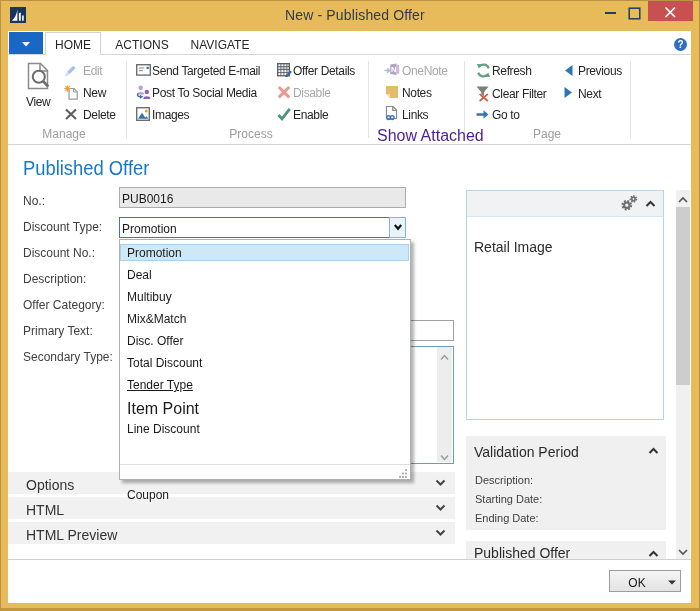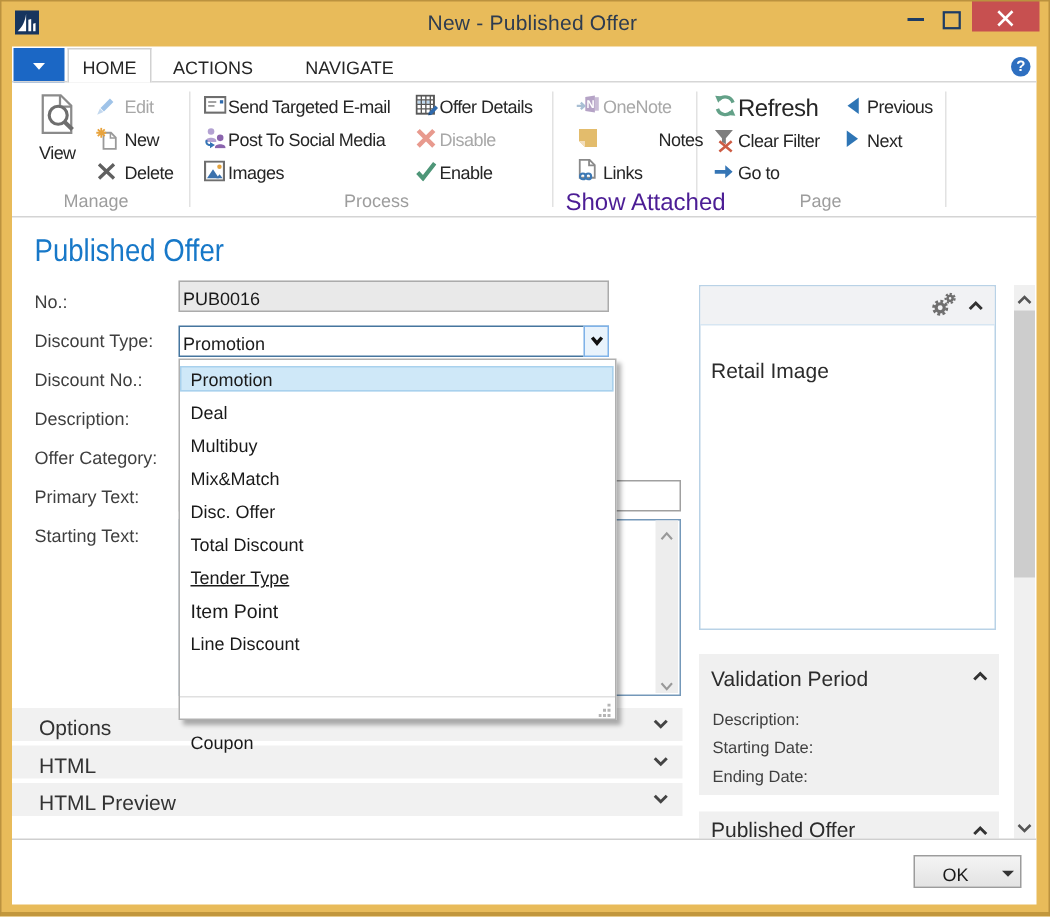--- a/index.html
+++ b/index.html
@@ -37,21 +37,21 @@
 
 <div class="abs" style="left:9px; top:32px; width:34px; height:23px; background:#1b67c5;">
   <svg width="34" height="23" viewBox="0 0 34 23">
       <path d="M13 10 L21 10 L17 14.5 Z" fill="#fff"></path>
     </svg>
 </div>
 <div class="abs" style="left:8px; top:54px; width:683px; height:1px; background:#d6d6d6;"></div>
 <div class="abs" style="left:45px; top:32px; width:56px; height:23px; background:#fff; border:1px solid #d1d1d1; border-bottom:none;"></div>
 <div class="abs txt" style="left:45px; top:38px; width:56px; text-align:center; font-size:12px; color:#262626;">HOME</div>
 <div class="abs txt" style="left:101px; top:38px; width:82px; text-align:center; font-size:12px; color:#262626;">ACTIONS</div>
-<div class="abs txt" style="left:196px; top:38px; width:74px; text-align:center; font-size:12px; color:#262626;">NAVIGATE</div>
+<div class="abs txt" style="left:183px; top:38px; width:74px; text-align:center; font-size:12px; color:#262626;">NAVIGATE</div>
 <div class="abs" style="left:674px; top:38px; width:13px; height:13px; border-radius:50%; background:#2e6fc0; color:#fff; font-size:10px; font-weight:bold; text-align:center; line-height:13px;">?</div>
 
 <div class="abs" style="left:8px; top:144px; width:683px; height:1px; background:#d4d4d4;"></div>
 
 <div class="abs" style="left:126px; top:61px; width:1px; height:77px; background:#e2e2e2;"></div>
 <div class="abs" style="left:368px; top:61px; width:1px; height:77px; background:#e2e2e2;"></div>
 <div class="abs" style="left:464px; top:61px; width:1px; height:77px; background:#e2e2e2;"></div>
 <div class="abs" style="left:630px; top:61px; width:1px; height:77px; background:#e2e2e2;"></div>
 
 <div class="abs txt" style="left:24px; top:127px; width:80px; text-align:center; font-size:12px; color:#9d9d9d;">Manage</div>
@@ -162,41 +162,41 @@
   </svg>
 </div>
 <div class="abs txt" style="left:402px; top:64px; font-size:12px; letter-spacing:-0.35px; color:#a8a8a8;">OneNote</div>
 
 <div class="abs" style="left:385px; top:85px;">
   <svg width="14" height="14" viewBox="0 0 14 14">
       <path d="M1 1 L13 1 L13 13 L5 13 L1 9 Z" fill="#e3bc6c"></path>
       <path d="M1 9 L5 9 L5 13 Z" fill="#f3debc"></path>
     </svg>
 </div>
-<div class="abs txt" style="left:402px; top:86px; font-size:12px; letter-spacing:-0.35px; color:#262626;margin-left:37px;">Notes</div>
+<div class="abs txt" style="left:402px; top:86px; font-size:12px; letter-spacing:-0.35px; color:#262626;">Notes</div>
 
 <div class="abs" style="left:385px; top:106px;">
   <svg width="14" height="15" viewBox="0 0 14 15">
     <path d="M1.5 0.5 L8 0.5 L11.5 4 L11.5 12.5 L1.5 12.5 Z" fill="#fff" stroke="#8a8a8a" stroke-width="1.2"></path>
     <path d="M7.7 0.5 L7.7 4.3 L11.5 4.3" fill="none" stroke="#8a8a8a" stroke-width="1.2"></path>
     <circle cx="3.6" cy="11.6" r="1.9" fill="none" stroke="#3c78b4" stroke-width="1.4"></circle>
     <circle cx="7.2" cy="11.6" r="1.9" fill="none" stroke="#3c78b4" stroke-width="1.4"></circle>
   </svg>
 </div>
 <div class="abs txt" style="left:402px; top:108px; font-size:12px; letter-spacing:-0.35px; color:#262626;">Links</div>
 
 <div class="abs" style="left:476px; top:63px;">
   <svg width="15" height="15" viewBox="0 0 15 15">
     <path d="M12.7 5.4 A5.5 5.5 0 0 0 3.4 3.4" fill="none" stroke="#63a188" stroke-width="2.3"></path>
     <path d="M0.8 0.9 L6.2 1.3 L2.8 5.5 Z" fill="#63a188"></path>
     <path d="M2.3 9.6 A5.5 5.5 0 0 0 11.6 11.6" fill="none" stroke="#63a188" stroke-width="2.3"></path>
     <path d="M14.2 14.1 L8.8 13.7 L12.2 9.5 Z" fill="#63a188"></path>
   </svg>
 </div>
-<div class="abs txt" style="left:492px; top:64px; font-size:16px; letter-spacing:-0.35px; color:#262626;">Refresh</div>
+<div class="abs txt" style="left:492px; top:64px; font-size:12px; letter-spacing:-0.35px; color:#262626;">Refresh</div>
 
 <div class="abs" style="left:476px; top:86px;">
   <svg width="15" height="16" viewBox="0 0 15 16">
     <path d="M0.6 0.6 L12.6 0.6 L7.9 6.2 L7.9 10.2 L5.3 8.6 L5.3 6.2 Z" fill="#7e7e7e"></path>
     <path d="M3.6 8.2 L11.8 15 M11.8 8.2 L3.6 15" stroke="#cd5c44" stroke-width="1.7" fill="none"></path>
   </svg>
 </div>
 <div class="abs txt" style="left:492px; top:87px; font-size:12px; letter-spacing:-0.35px; color:#262626;">Clear Filter</div>
 
 <div class="abs" style="left:476px; top:108px;">
@@ -222,21 +222,21 @@
 <div class="abs txt" style="left:578px; top:87px; font-size:12px; letter-spacing:-0.35px; color:#262626;">Next</div>
 
 <div class="abs txt" style="left:23px; top:156px; font-size:21px; color:#1778c8; transform:scaleX(0.875); transform-origin:0 0;">Published Offer</div>
 
 <div class="abs txt" style="left:23px; top:194px; font-size:12px; color:#3f3f3f;">No.:</div>
 <div class="abs txt" style="left:23px; top:220px; font-size:12px; color:#3f3f3f;">Discount Type:</div>
 <div class="abs txt" style="left:23px; top:246px; font-size:12px; color:#3f3f3f;">Discount No.:</div>
 <div class="abs txt" style="left:23px; top:272px; font-size:12px; color:#3f3f3f;">Description:</div>
 <div class="abs txt" style="left:23px; top:298px; font-size:12px; color:#3f3f3f;">Offer Category:</div>
 <div class="abs txt" style="left:23px; top:324px; font-size:12px; color:#3f3f3f;">Primary Text:</div>
-<div class="abs txt" style="left:23px; top:350px; font-size:12px; color:#3f3f3f;">Starting Text:</div>
+<div class="abs txt" style="left:23px; top:350px; font-size:12px; color:#3f3f3f;">Secondary Type:</div>
 
 <div class="abs" style="left:119px; top:187px; width:287px; height:21px; background:#e9e9e9; border:1px solid #ababab;"></div>
 <div class="abs txt" style="left:122px; top:192px; font-size:12px; color:#1a1a1a;">PUB0016</div>
 
 <div class="abs" style="left:119px; top:217px; width:287px; height:21px; background:#fff; border:1px solid #45759e;"></div>
 <div class="abs txt" style="left:122px; top:222px; font-size:12px; color:#1a1a1a;">Promotion</div>
 <div class="abs" style="left:389px; top:217px; width:17px; height:21px; background:#e9f3fc; border:1px solid #7fb2e8;"></div>
 <div class="abs" style="left:394px; top:224px;">
   <svg width="8" height="7" viewBox="0 0 8 7">
       <path d="M0.8 1 L4 4.8 L7.2 1" fill="none" stroke="#111" stroke-width="2.3"></path>
@@ -345,21 +345,21 @@
 
 <div class="abs" style="left:119px; top:239px; width:292px; height:241px; background:#fff; border:1px solid #b0b0b0; box-shadow:3px 3px 3px rgba(0,0,0,0.30);"></div>
 <div class="abs" style="left:120px; top:244px; width:289px; height:17px; background:#cfe8f8; border:1px solid #a9d1ed;"></div>
 <div class="abs txt" style="left:127px; top:246px; font-size:12px; color:#1a1a1a;">Promotion</div>
 <div class="abs txt" style="left:127px; top:268px; font-size:12px; color:#1a1a1a;">Deal</div>
 <div class="abs txt" style="left:127px; top:290px; font-size:12px; color:#1a1a1a;">Multibuy</div>
 <div class="abs txt" style="left:127px; top:312px; font-size:12px; color:#1a1a1a;">Mix&amp;Match</div>
 <div class="abs txt" style="left:127px; top:334px; font-size:12px; color:#1a1a1a;">Disc. Offer</div>
 <div class="abs txt" style="left:127px; top:356px; font-size:12px; color:#1a1a1a;">Total Discount</div>
 <div class="abs txt" style="left:127px; top:378px; font-size:12px; color:#1a1a1a;text-decoration:underline;">Tender Type</div>
-<div class="abs txt" style="left:127px; top:400px; font-size:13px; color:#1a1a1a;">Item Point</div>
+<div class="abs txt" style="left:127px; top:400px; font-size:16px; color:#1a1a1a;">Item Point</div>
 <div class="abs txt" style="left:127px; top:422px; font-size:12px; color:#1a1a1a;">Line Discount</div>
 <div class="abs txt" style="left:127px; top:444px; font-size:12px; color:#1a1a1a;margin-top:44px;">Coupon</div>
 <div class="abs" style="left:120px; top:464px; width:290px; height:1px; background:#e0e0e0;"></div>
 <div class="abs" style="left:399px; top:469px;">
   <svg width="9" height="9" viewBox="0 0 9 9">
     <g fill="#b5b5b5">
         <rect x="6" y="0" width="2" height="2"></rect>
         <rect x="6" y="3.5" width="2" height="2"></rect>
         <rect x="6" y="7" width="2" height="2"></rect>
         <rect x="3" y="3.5" width="2" height="2"></rect>

